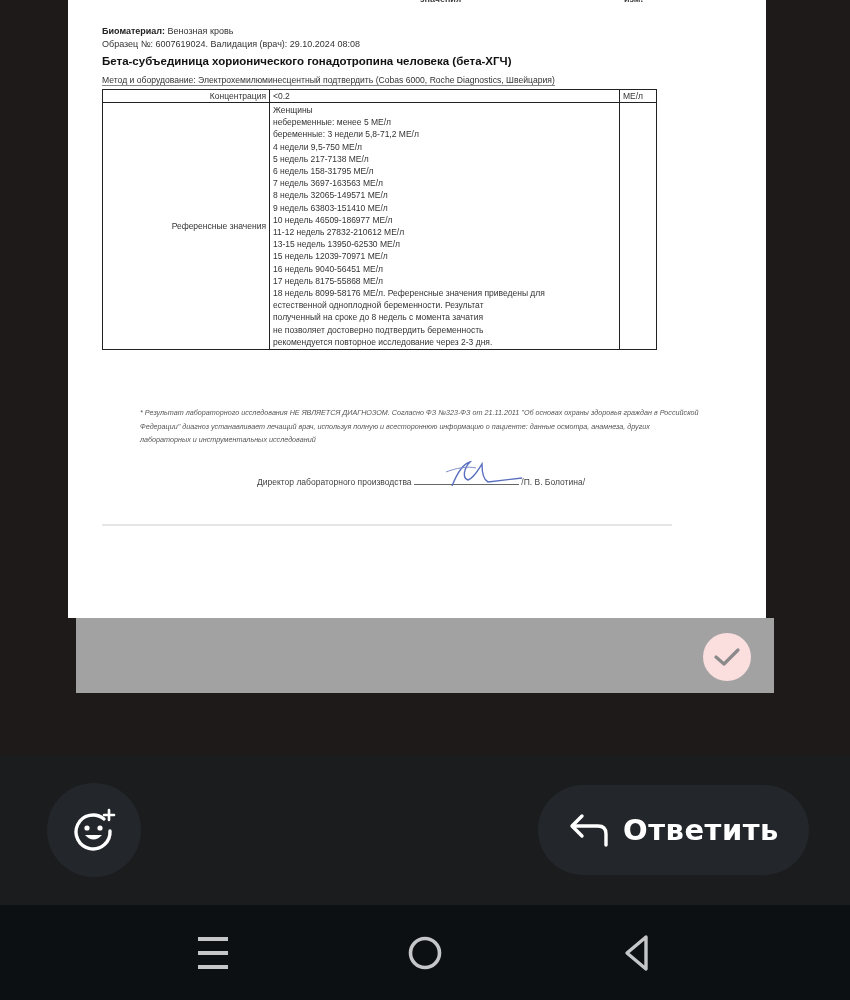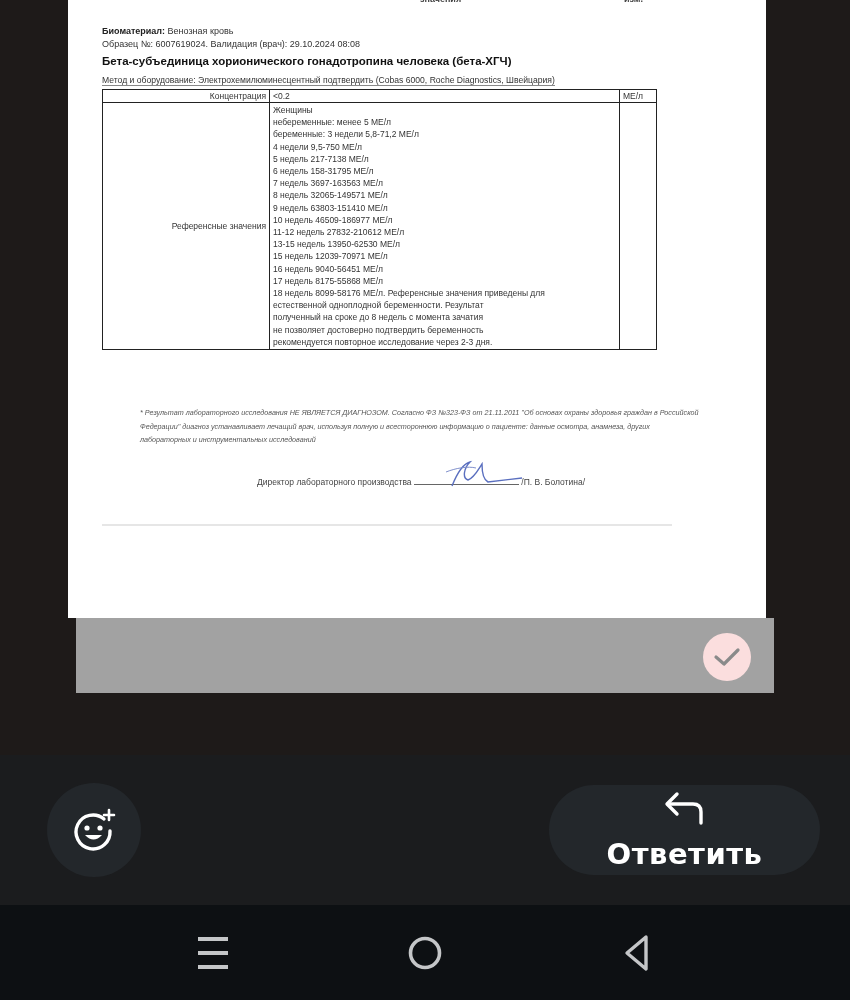--- a/index.html
+++ b/index.html
@@ -22,21 +22,21 @@
   td.c3 { width:30px; }
   td.mid { vertical-align:middle !important; }
   .ref-line { line-height:12.2px; white-space:nowrap; }
   .note { position:absolute; top:406px; left:0; width:560px; font-size:7.2px; font-style:italic; color:#555; line-height:13.5px;margin-left:38px; }
   .sign { position:absolute; top:476px; left:155px; font-size:8.5px; color:#444; white-space:nowrap; }
   .sign .line { display:inline-block; width:105px; border-bottom:1px solid #666; position:relative; height:8px; }
   .sig-mark { position:absolute; left:185px; top:-18px; }
   .rule { position:absolute; top:524px; left:0; width:570px; height:2px; background:#e6e6e6; }
   .bar { position:absolute; left:0; top:755px; width:850px; height:150px; background:#1b1c1e; }
   .emoji-btn { position:absolute; left:47px; top:783px; width:94px; height:94px; border-radius:50%; background:#23272b; display:flex; align-items:center; justify-content:center; }
-  .reply-btn { position:absolute; left:549px; top:785px; width:271px; height:90px; border-radius:45px; background:#23272b; display:flex; align-items:center; justify-content:center; gap:11px;flex-direction:column; }
+  .reply-btn { position:absolute; left:538px; top:785px; width:271px; height:90px; border-radius:45px; background:#23272b; display:flex; align-items:center; justify-content:center; gap:11px; }
   .reply-label { color:#fff; font-size:29px; font-weight:bold; font-family:"DejaVu Sans", sans-serif; letter-spacing:0.5px; }
   .navbar { position:absolute; left:0; top:905px; width:850px; height:95px; background:#0d1013; }
   .nav-btn { position:absolute; top:28px; width:50px; height:40px; display:flex; align-items:center; justify-content:center; }
 </style>
 </head>
 <body>
 
 <div class="viewer">
   <div class="page">
     <div class="doc">

